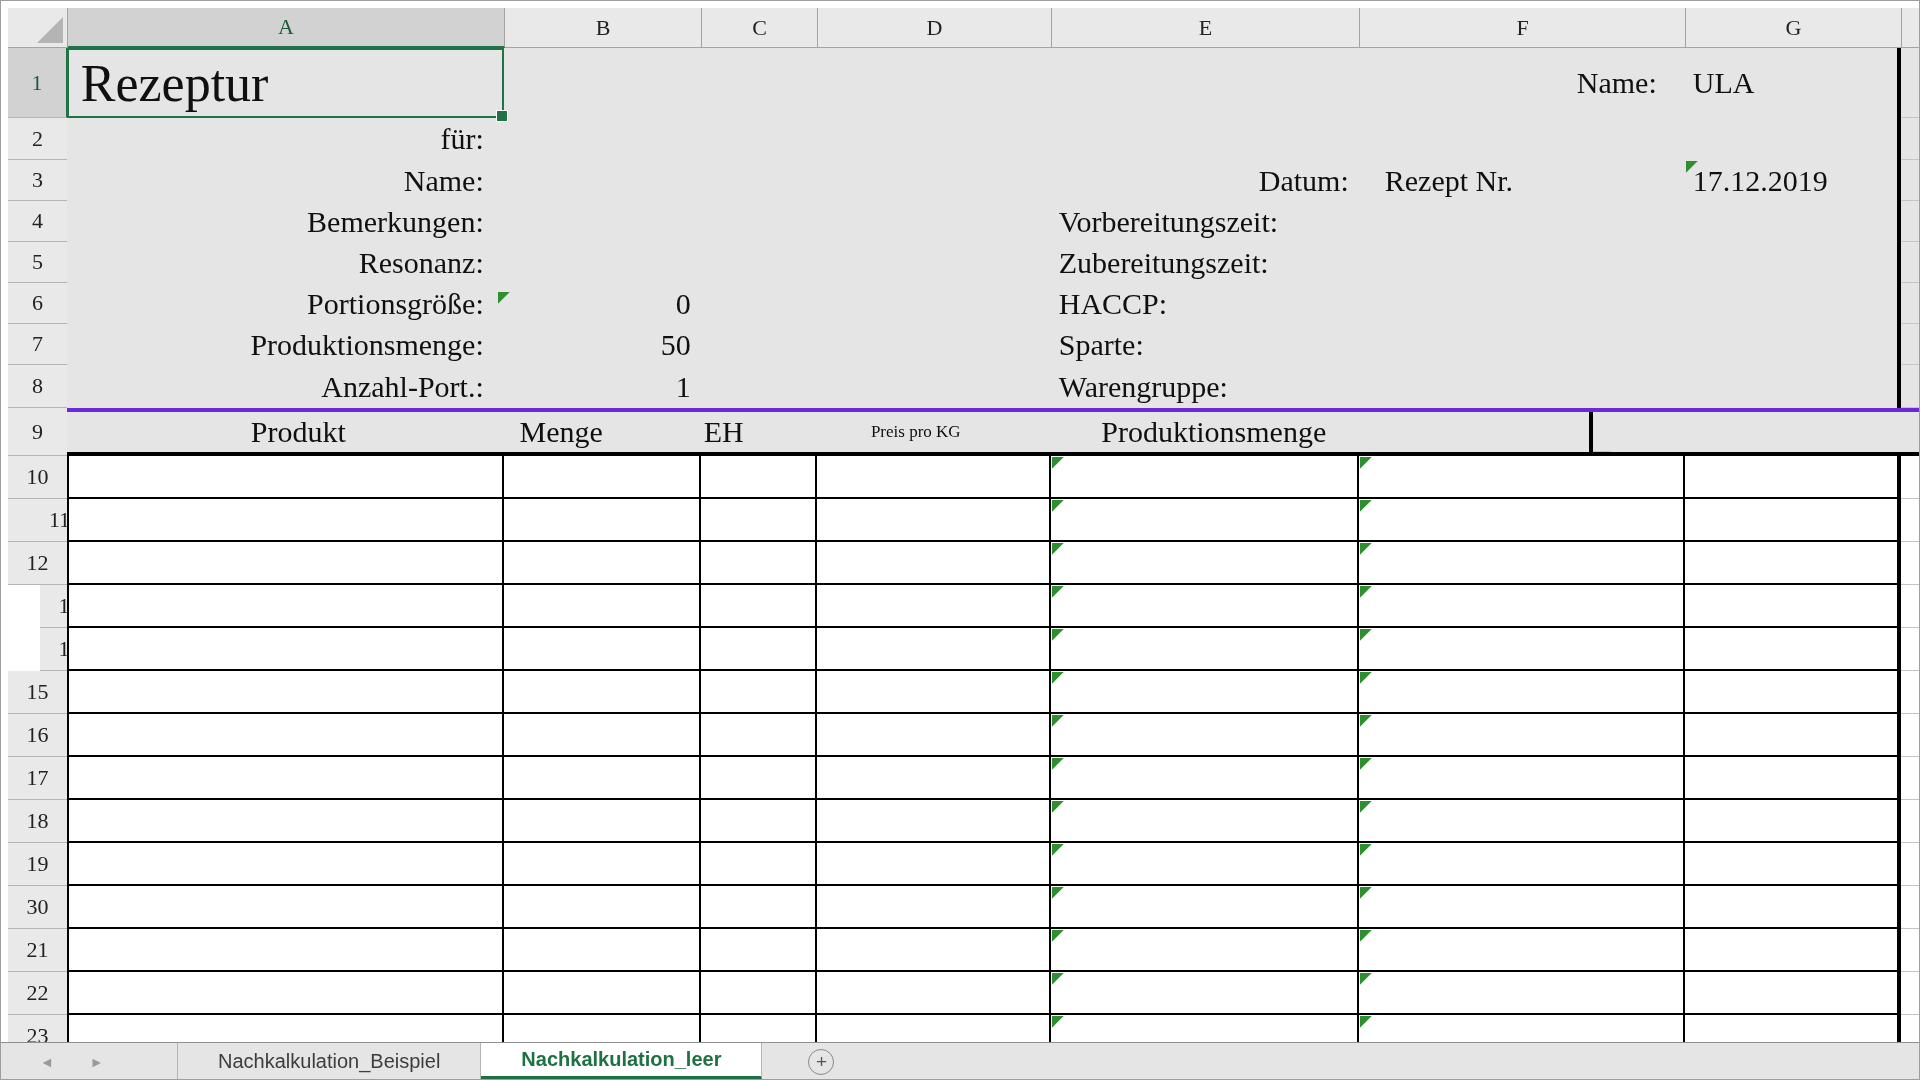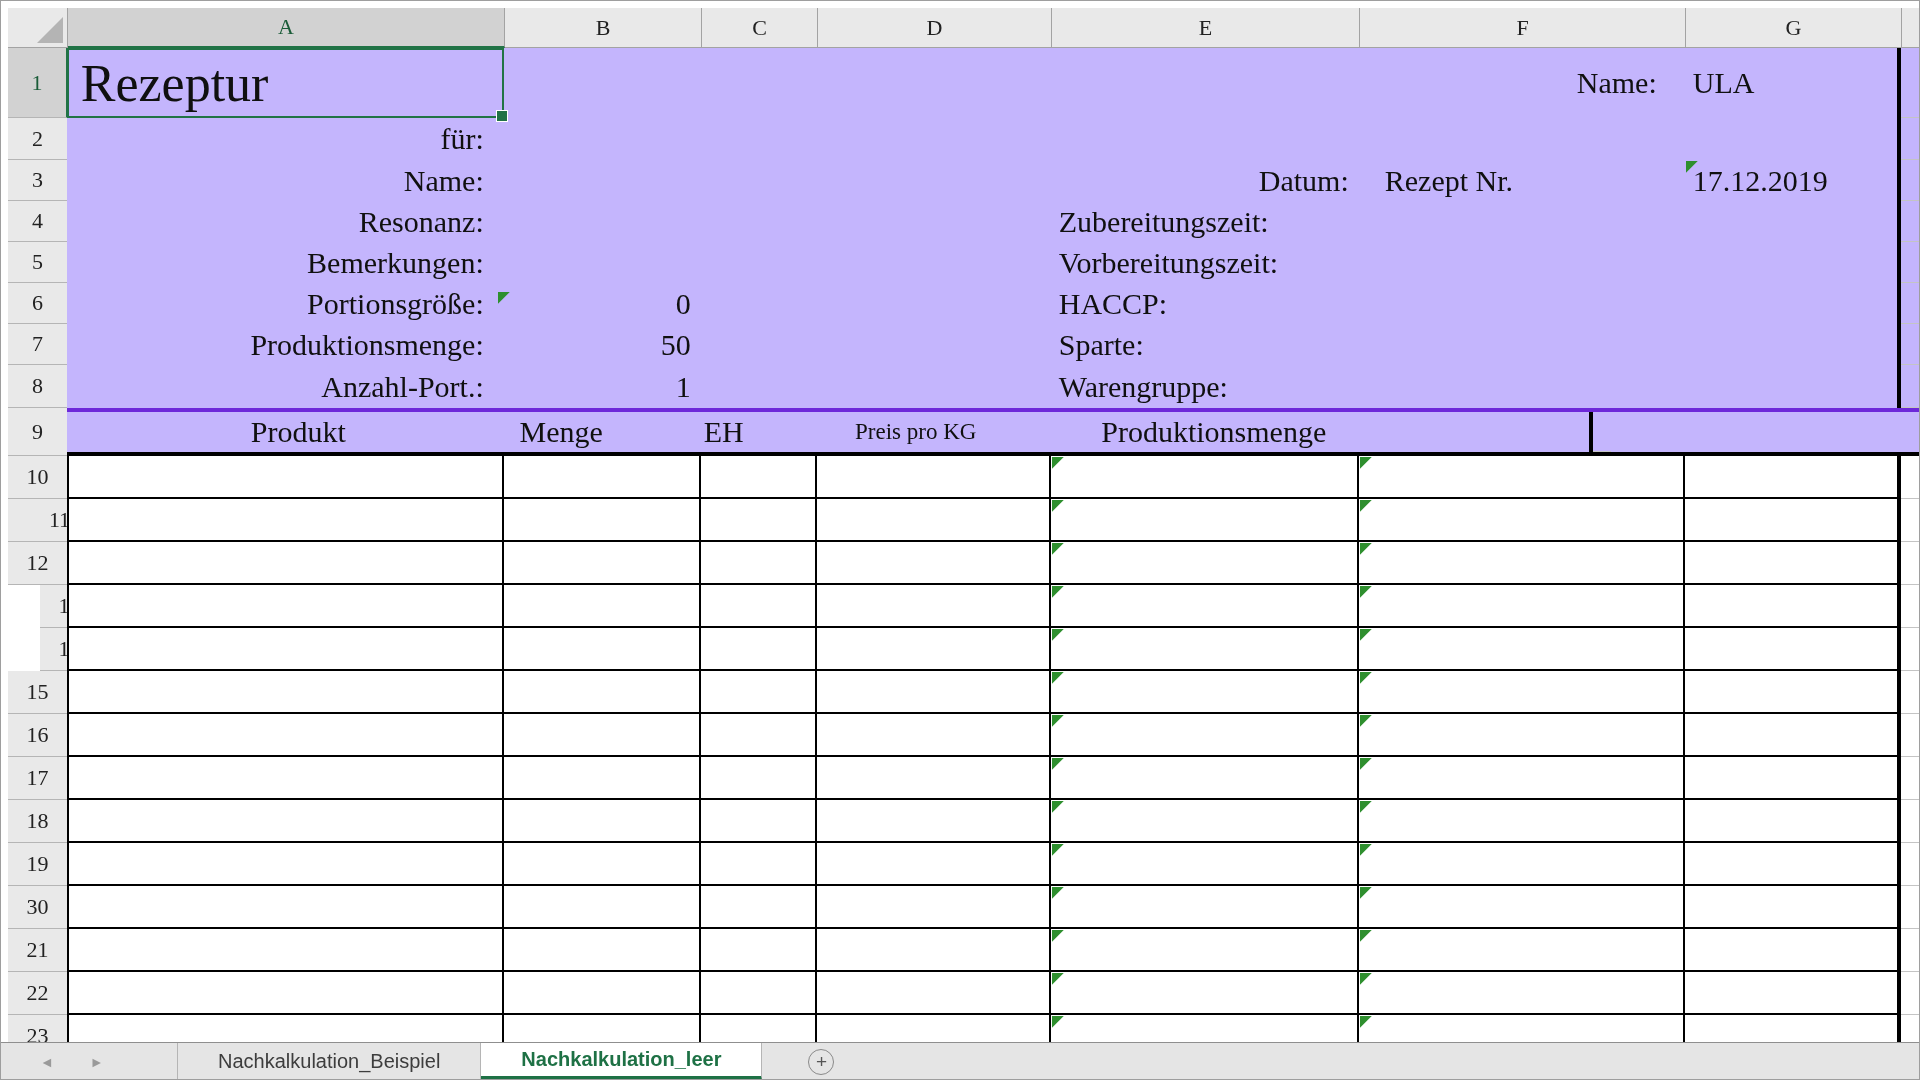--- a/index.html
+++ b/index.html
@@ -47,21 +47,21 @@
     width: 60px; background: #e9e9e9; color: #222222;
     border-right: 1px solid #a3a3a3; border-bottom: 1px solid #b5b5b5;
     display: flex; align-items: center; justify-content: center;
     font-size: 22px;
   }
   .rh.sel {
     background: #d2d2d2; color: #1a5c38;
     border-right: 2px solid var(--green, #217346);
   }
 
-  .gridbody { width: 1893px; height: 994px; overflow: hidden; background: #c4b5fd; }
+  .gridbody { width: 1893px; height: 994px; overflow: hidden; background: #e5e5e5; }
 
   
   .cA { width: 437px; } .cB { width: 197px; } .cC { width: 116px; }
   .cD { width: 234px; } .cE { width: 308px; } .cF { width: 326px; }
   .cG { width: 216px; border-right: 4px solid #000; }
   .cS { width: 18px; border-bottom: 1px solid #c4c4c4; }
 
   
   .irow { display: flex; }
   .r1 { height: 70px; } .r2 { height: 42px; } .r36 { height: 41px; } .r8 { height: 43px; }
@@ -91,21 +91,21 @@
     width: 12px; height: 12px; background: var(--flag, #2e8f2e);
     clip-path: polygon(0 0, 100% 0, 0 100%); z-index: 4;
   }
 
   
   .hband {
     display: flex; height: 48px;
     border-top: 4px solid #6d28d9; border-bottom: 4px solid #000;
   }
   .hband .cell { justify-content: center; font-size: 30px; }
-  .hband .cD { font-size: 23px; }
+  .hband .cD { font-size: 17px; }
   .off-a { padding-left: 26px; } .off-b { padding-right: 82px; }
   .off-c { padding-right: 70px; } .off-d { padding-right: 36px; }
   .off-e { padding-right: 18px; }
   .hband .cS { border-bottom: 1px solid #c4c4c4; }
 
   
   .trow { display: flex; height: 43px; }
   .trow .tc {
     position: relative; background: #ffffff;
     border-right: 2px solid #000; border-bottom: 2px solid #000;
@@ -226,36 +226,36 @@
         <div class="cell cB"></div>
         <div class="cell cC"></div>
         <div class="cell cD"></div>
         <div class="cell cF ra" style="padding-right:28px">Datum:</div>
         <div class="cell cE la">Rezept Nr.</div>
         <div class="cell cG la flag-tl">17.12.2019</div>
         <div class="cS"></div>
       </div>
 
       <div class="irow r36">
+        <div class="cell cA ra">Bemerkungen:</div>
+        <div class="cell cB"></div>
+        <div class="cell cC"></div>
+        <div class="cell cD"></div>
+        <div class="cell cE la">Vorbereitungszeit:</div>
+        <div class="cell cF"></div>
+        <div class="cell cG"></div>
+        <div class="cS"></div>
+      </div>
+
+      <div class="irow r36">
         <div class="cell cA ra">Resonanz:</div>
         <div class="cell cB"></div>
         <div class="cell cC"></div>
         <div class="cell cD"></div>
         <div class="cell cE la">Zubereitungszeit:</div>
-        <div class="cell cF"></div>
-        <div class="cell cG"></div>
-        <div class="cS"></div>
-      </div>
-
-      <div class="irow r36">
-        <div class="cell cA ra">Bemerkungen:</div>
-        <div class="cell cB"></div>
-        <div class="cell cC"></div>
-        <div class="cell cD"></div>
-        <div class="cell cE la">Vorbereitungszeit:</div>
         <div class="cell cF"></div>
         <div class="cell cG"></div>
         <div class="cS"></div>
       </div>
 
       <div class="irow r36">
         <div class="cell cA ra flag-right">Portionsgröße:</div>
         <div class="cell cB num">0</div>
         <div class="cell cC"></div>
         <div class="cell cD"></div>

